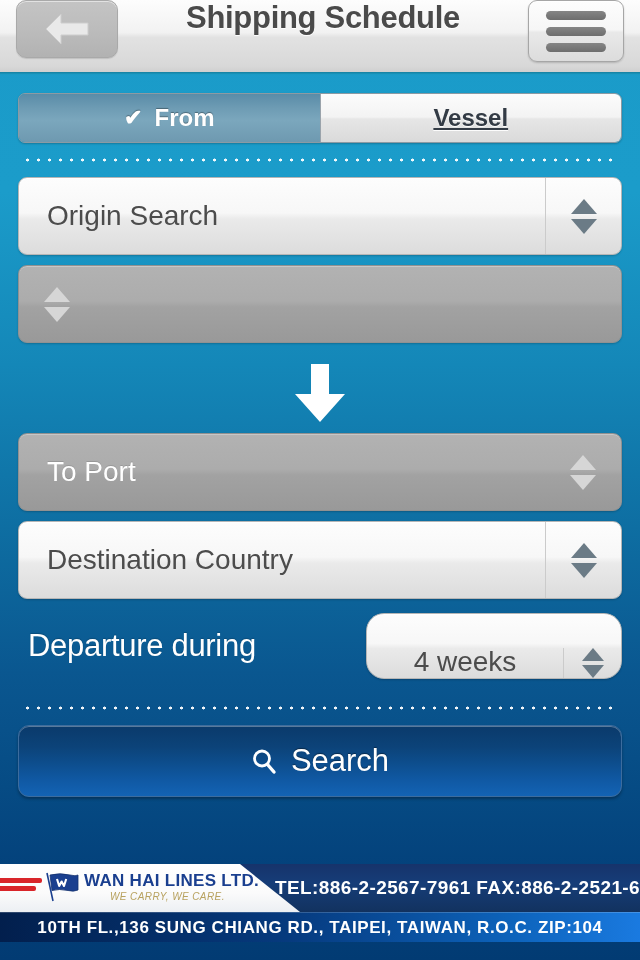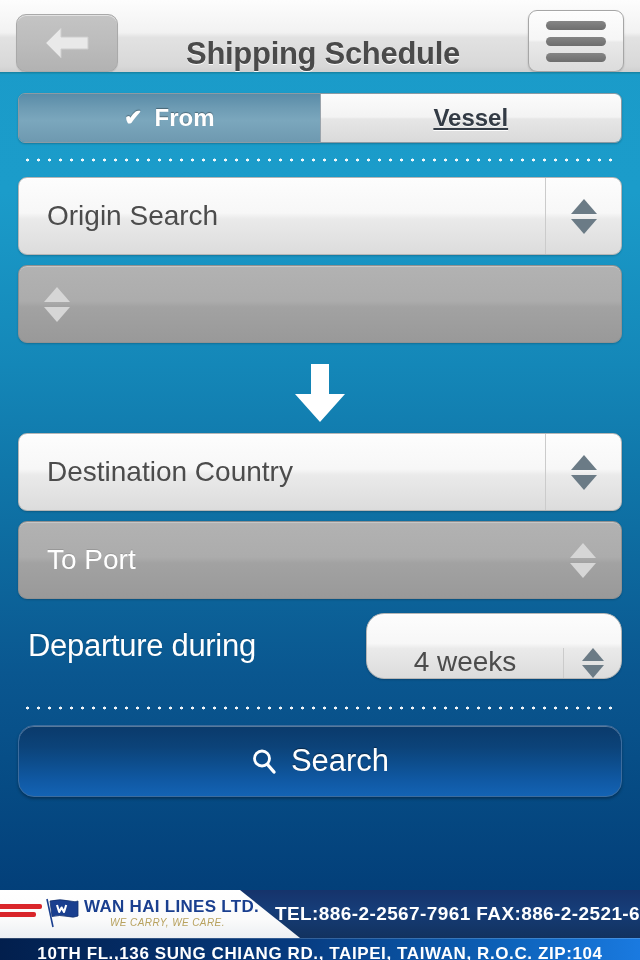--- a/index.html
+++ b/index.html
@@ -28,21 +28,21 @@
     overflow: hidden;
   }
 
   
   #header {
     position: relative;
     height: 75px;
     background: linear-gradient(to bottom, #fdfdfd 0%, #f2f2f2 45%, #e2e2e2 52%, #d8d8d8 92%, #cfcfcf 100%);
     border-bottom: 3px solid #1b8fb5;
     display: flex;
-    align-items: flex-end;
+    align-items: flex-start;
     padding: 0 16px;
   }
   #header::after {
     content: "";
     position: absolute;
     left: 0; right: 0; bottom: -3px;
     height: 3px;
     background: linear-gradient(to bottom, #157f9f, #1ba0cc);
   }
 
@@ -233,41 +233,41 @@
     color: #4c4c4c;
   }
   .weeks-select .stepper { width: 58px; border-left: 1px solid #cbcbcb; gap: 4px; }
   .weeks-select .tri-up { border-left-width: 11px; border-right-width: 11px; border-bottom-width: 13px; }
   .weeks-select .tri-dn { border-left-width: 11px; border-right-width: 11px; border-top-width: 13px; }
 
   
   #search-wrap { padding: 0 18px; }
   .search-btn {
     height: 72px;
-    border-radius: 16px;
+    border-radius: 11px;
     background: linear-gradient(to bottom, #0a3a6b 0%, #0c4379 30%, #0d4d8c 52%, #1059a4 78%, #1363b4 100%);
     border: 1px solid #3c6c9e;
     box-shadow: inset 0 1px 0 rgba(255,255,255,.32), 0 2px 3px rgba(0,0,0,.3);
     display: flex;
     align-items: center;
     justify-content: center;
     gap: 14px;
     cursor: pointer;
   }
   .search-btn .label {
     font-size: 31px;
     color: #fff;
     text-shadow: 0 -1px 1px rgba(0,0,0,.4);
   }
 
   
   #footer {
     position: absolute;
     left: 0; right: 0; bottom: 0;
-    height: 70px;
+    height: 96px;
   }
   .footer-top {
     position: relative;
     height: 48px;
     background: linear-gradient(to bottom, #16336b 0%, #163d78 40%, #12325f 100%);
     overflow: hidden;
   }
   .footer-white {
     position: absolute;
     left: 0; top: 0;
@@ -392,30 +392,30 @@
         <span class="tri-dn"></span>
       </div>
     </div>
 
     <div class="mid-arrow">
       <svg width="64" height="62" viewBox="0 0 64 62">
         <path d="M23 2 L41 2 L41 32 L57 32 L32 60 L7 32 L23 32 Z" fill="#ffffff"></path>
       </svg>
     </div>
 
-    <div class="select-row enabled">
-      <div class="select-label">Destination Country</div>
+    <div class="select-row disabled">
+      <div class="select-label">To Port</div>
       <div class="stepper">
         <span class="tri-up"></span>
         <span class="tri-dn"></span>
       </div>
     </div>
 
-    <div class="select-row disabled">
-      <div class="select-label">To Port</div>
+    <div class="select-row enabled">
+      <div class="select-label">Destination Country</div>
       <div class="stepper">
         <span class="tri-up"></span>
         <span class="tri-dn"></span>
       </div>
     </div>
 
     <div class="departure-row">
       <div class="departure-label">Departure during</div>
       <div class="weeks-select">
         <div class="weeks-value">4 weeks</div>

